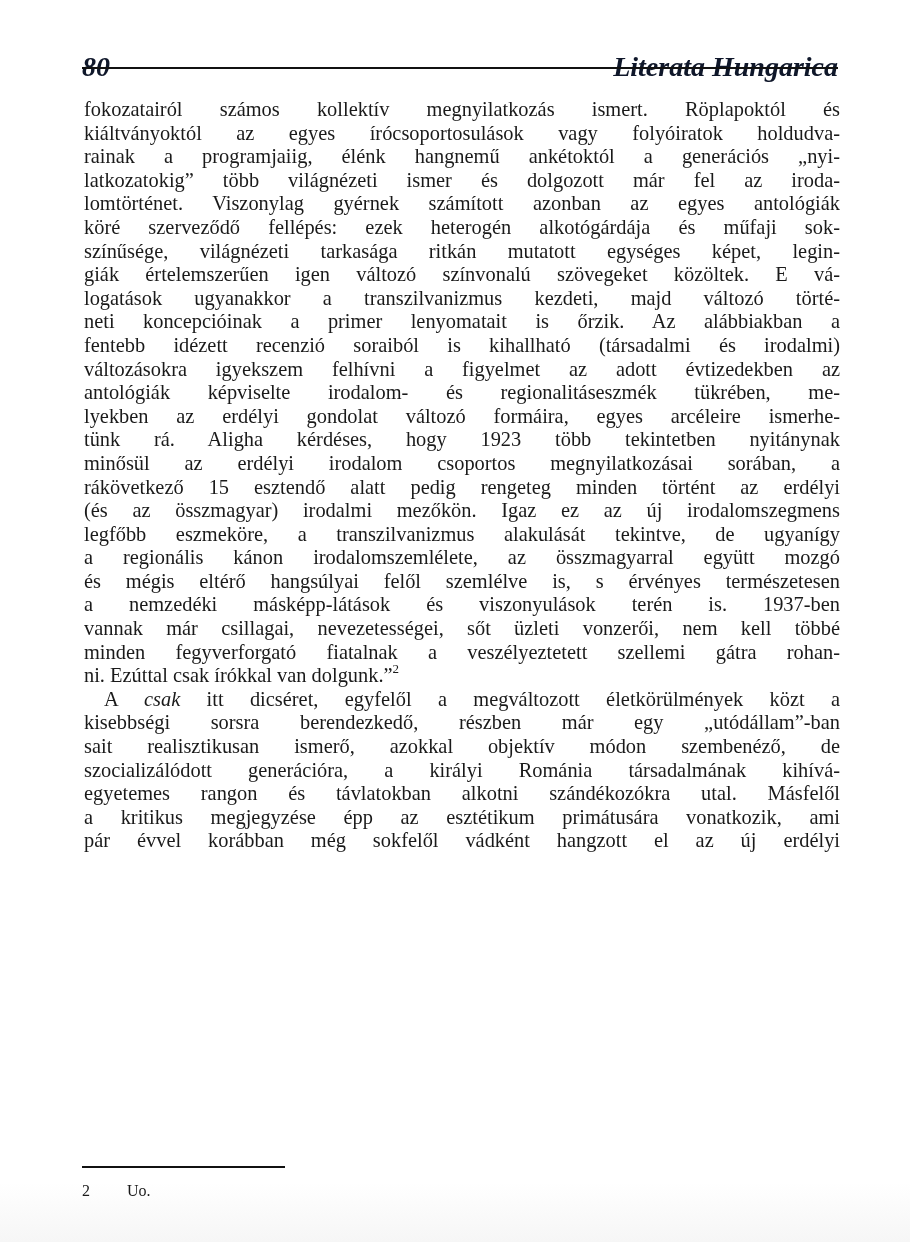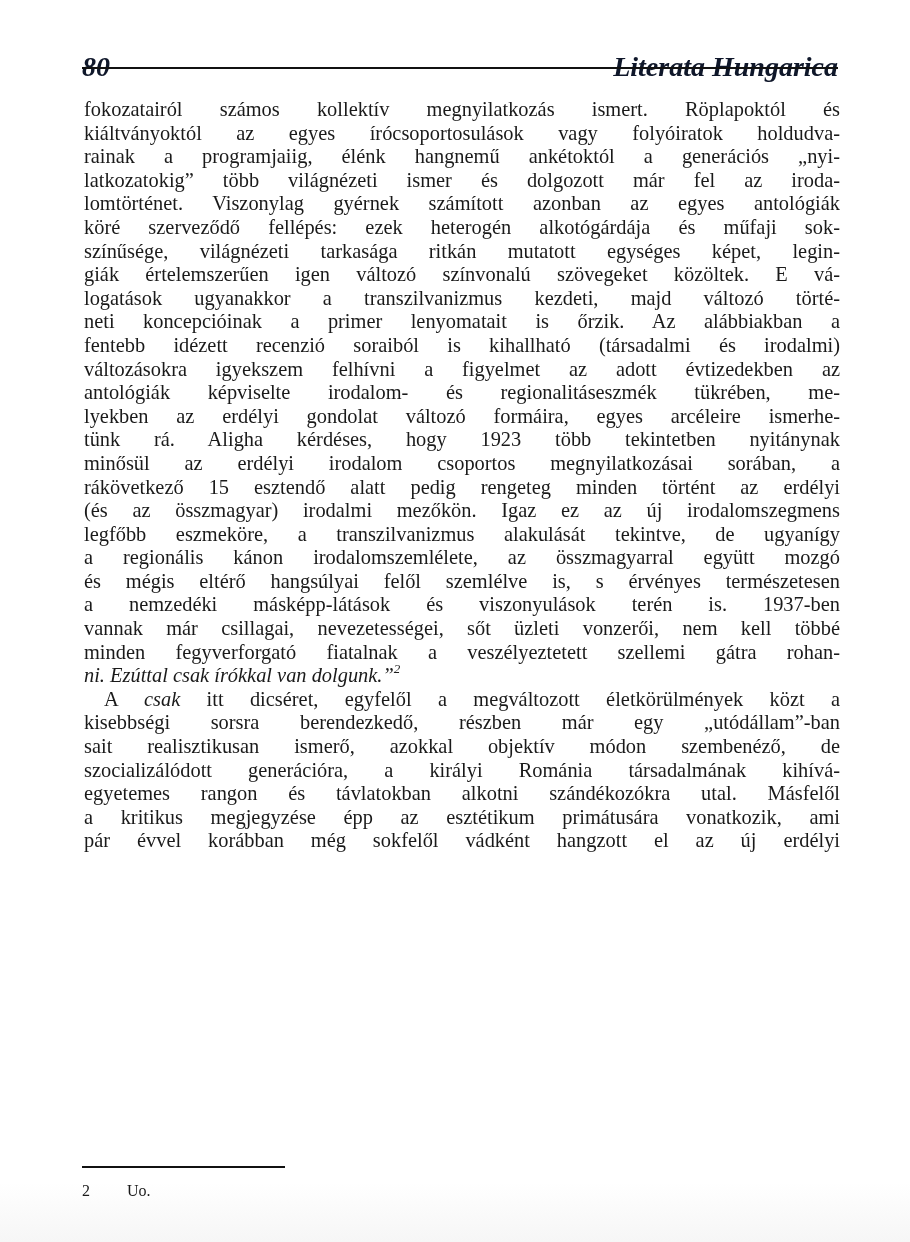--- a/index.html
+++ b/index.html
@@ -32,21 +32,21 @@
     font-size: 20.4px;
   }
   .line {
     display: block;
     height: 23.6px; line-height: 23.6px;
     text-align: justify;
     text-align-last: justify;
     white-space: nowrap;
     overflow: visible;
   }
-  .line.last { text-align-last: left; font-style: italic; }
+  .line.last { text-align-last: left; }
   .line.indent { padding-left: 20px; }
   .line .it { font-style: italic; }
   .line .bold { font-weight: bold; }
   .line sup { font-size: 13px; line-height: 0; vertical-align: 9px; }
   .fn-rule {
     position: absolute; left: 82px; top: 1166px; width: 203px; height: 2px;
     background: #111;
   }
   .footnote {
     position: absolute; left: 82px; top: 1180px;

